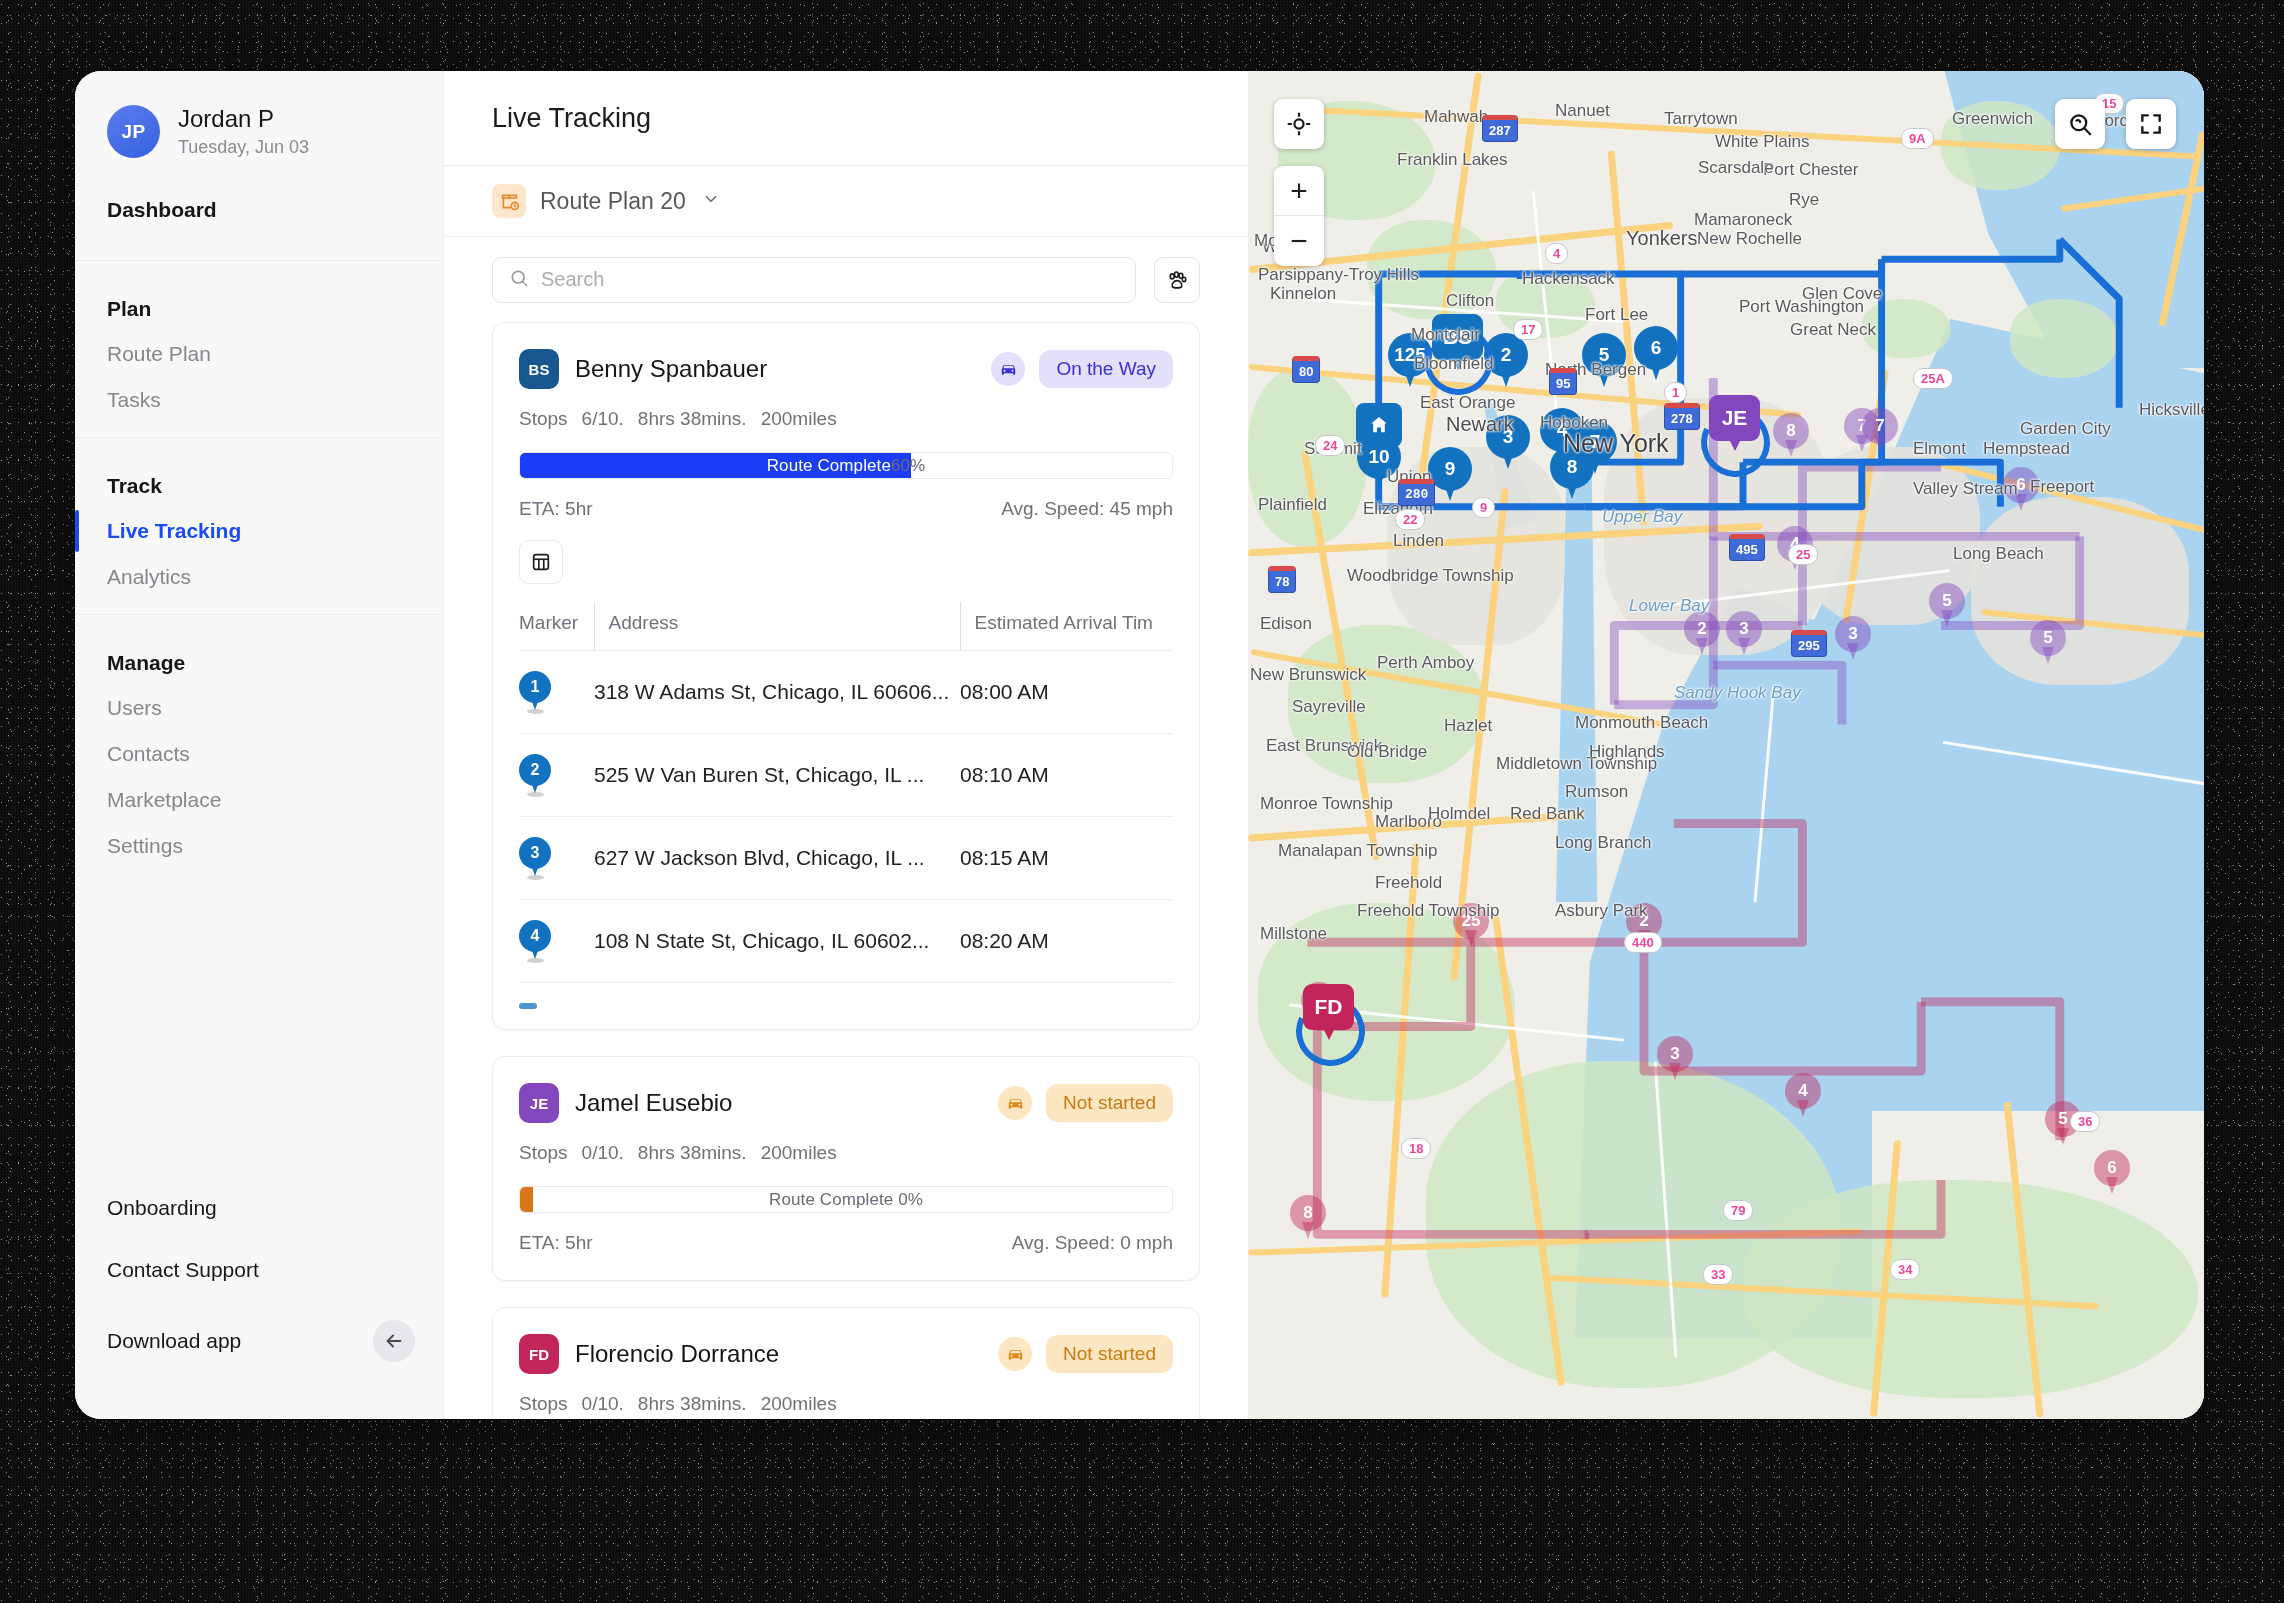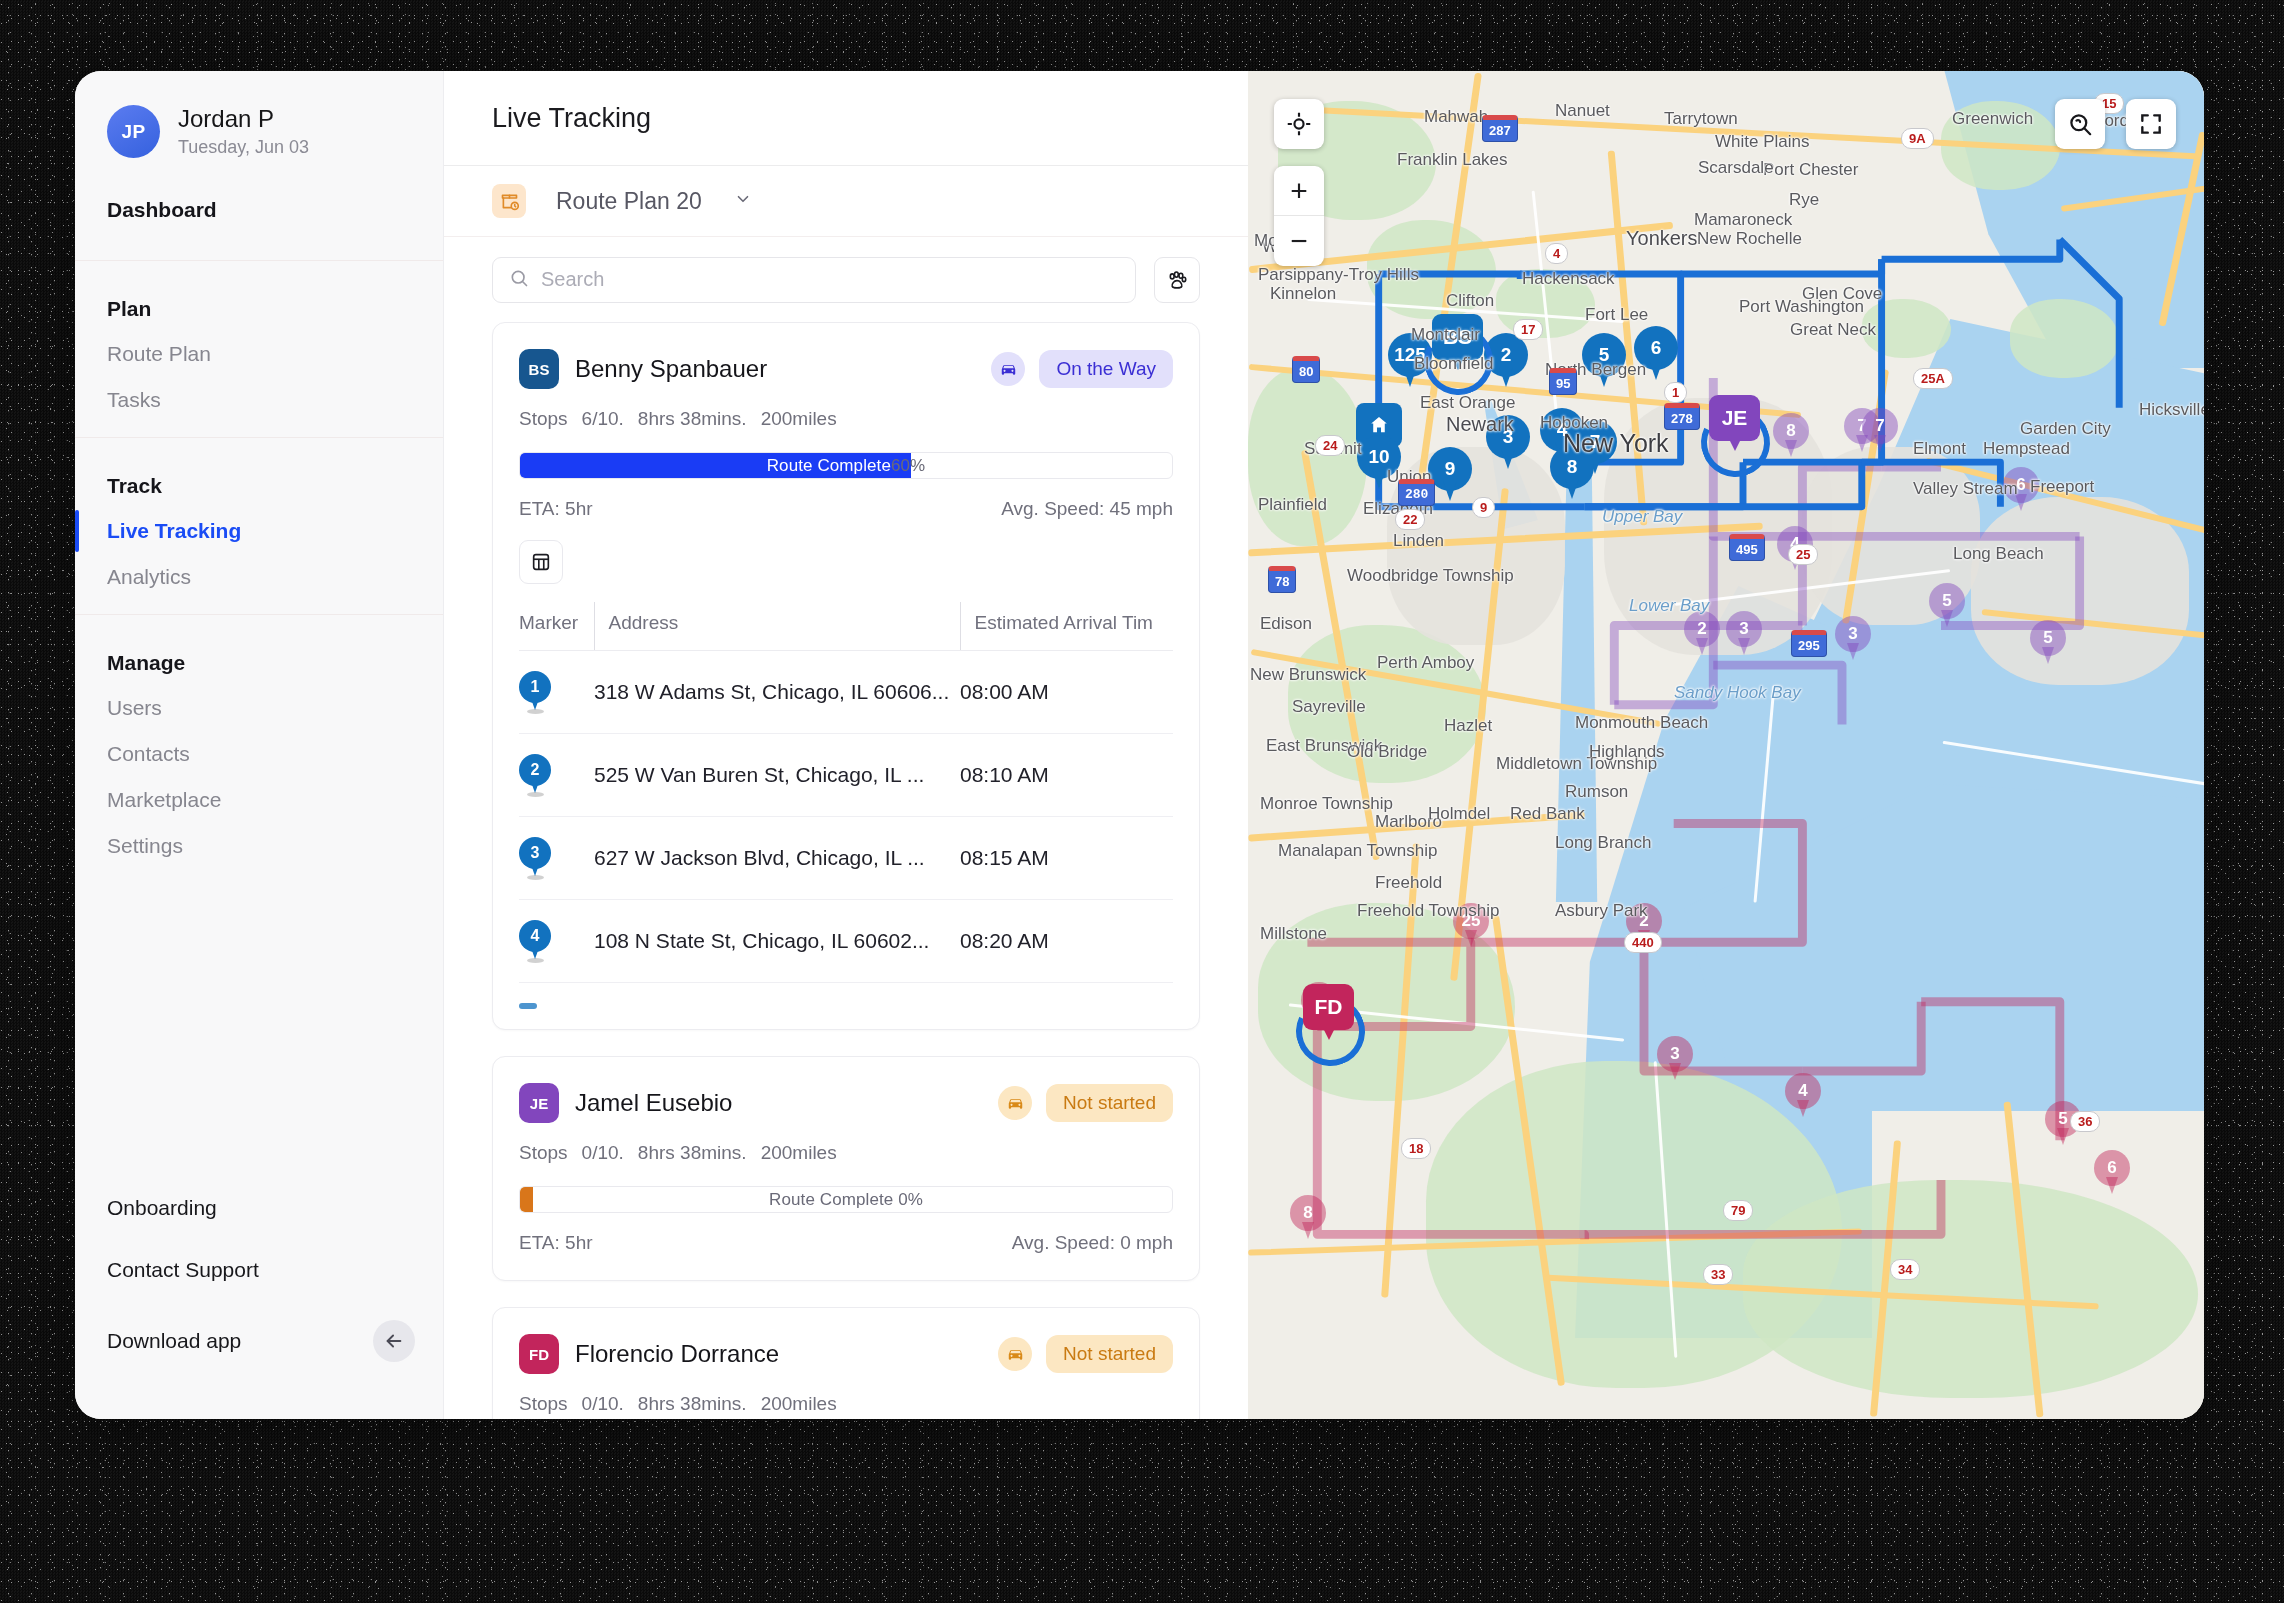--- a/index.html
+++ b/index.html
@@ -101,21 +101,21 @@
   #pagehead {
     height: 95px; flex: 0 0 95px;
     display: flex; align-items: center;
     padding-left: 48px;
     border-bottom: 1px solid #ececed;
   }
   #pagetitle { font-size: 27px; color: #1b1b1f; }
 
   #planbar {
     height: 71px; flex: 0 0 71px;
-    display: flex; align-items: center; gap: 30px;
+    display: flex; align-items: center; gap: 14px;
     padding-left: 48px;
     border-bottom: 1px solid #f3eeee;
   }
   .plan-icon {
     width: 34px; height: 34px; border-radius: 8px;
     background: #fde6cc; color: #e08b29;
     display: flex; align-items: center; justify-content: center;
   }
   .plan-label { font-size: 23px; color: #575763; }
   .chev { color: #6b6b78; font-size: 17px; margin-left: 2px; }
@@ -234,21 +234,21 @@
   .roadW { position: absolute; background: #ffffff; border-radius: 2px; opacity: .92; }
   .urban { position: absolute; background: #e4e2dd; border-radius: 40%; opacity: .9; }
   .lbl {
     position: absolute; color: #5a5a5e; font-size: 17px;
     white-space: nowrap; text-shadow: 0 0 3px #fff, 0 0 3px #fff, 0 0 2px #fff;
   }
   .lbl.big { font-size: 25px; color: #3d3d42; font-weight: 400; }
   .lbl.med { font-size: 20px; color: #4b4b50; }
   .lbl.water-lbl { color: #6b9ec9; font-style: italic; }
   .shield {
-    position: absolute; font-size: 13px; color: #b91c1c;
+    position: absolute; font-size: 13px; color: #ec4899;
     background: #fff; border: 1px solid #c8c8cc;
     border-radius: 10px; padding: 2px 7px; font-weight: 600;
   }
   .shield.i {
     background: #3f6bd8; color: #fff; border-color: #2d50a8;
     border-radius: 4px; padding: 3px 6px;
     border-top: 5px solid #d94a4a;
   }
 
   .mapbtn {

